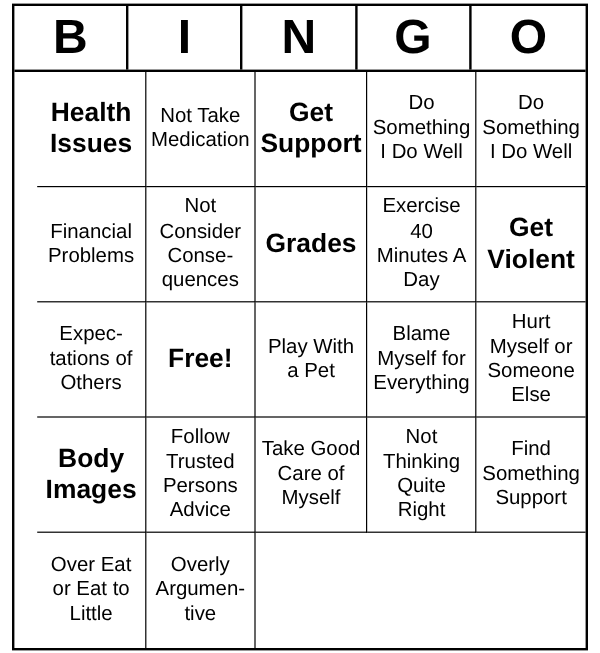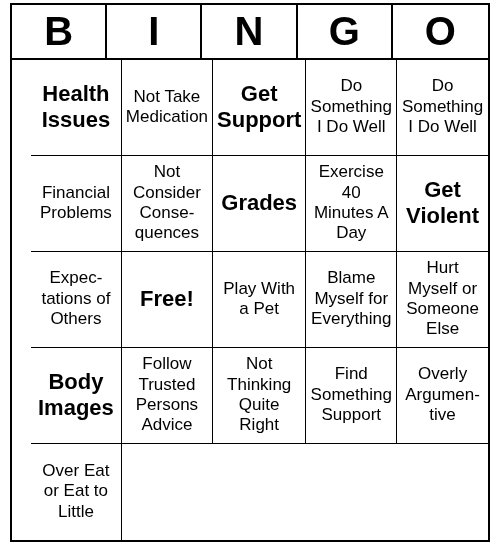--- a/index.html
+++ b/index.html
@@ -85,18 +85,19 @@
       <div class="bingo-cell large-text">Grades</div>
       <div class="bingo-cell">Exercise 40 Minutes A Day</div>
       <div class="bingo-cell large-text">Get Violent</div>
       <div class="bingo-cell">Expec-tations of Others</div>
       <div class="bingo-cell large-text free">Free!</div>
       <div class="bingo-cell">Play With a Pet</div>
       <div class="bingo-cell">Blame Myself for Everything</div>
       <div class="bingo-cell">Hurt Myself or Someone Else</div>
       <div class="bingo-cell large-text">Body Images</div>
       <div class="bingo-cell">Follow Trusted Persons Advice</div>
+      <div class="bingo-cell">Take Good Care of Myself</div>
       <div class="bingo-cell">Not Thinking Quite Right</div>
       <div class="bingo-cell">Find Something Support</div>
+      <div class="bingo-cell">Over Eat or Eat to Little</div>
       <div class="bingo-cell">Overly Argumen-tive</div>
-      <div class="bingo-cell">Over Eat or Eat to Little</div>
     </div>
 </div>
 
 </body></html>

